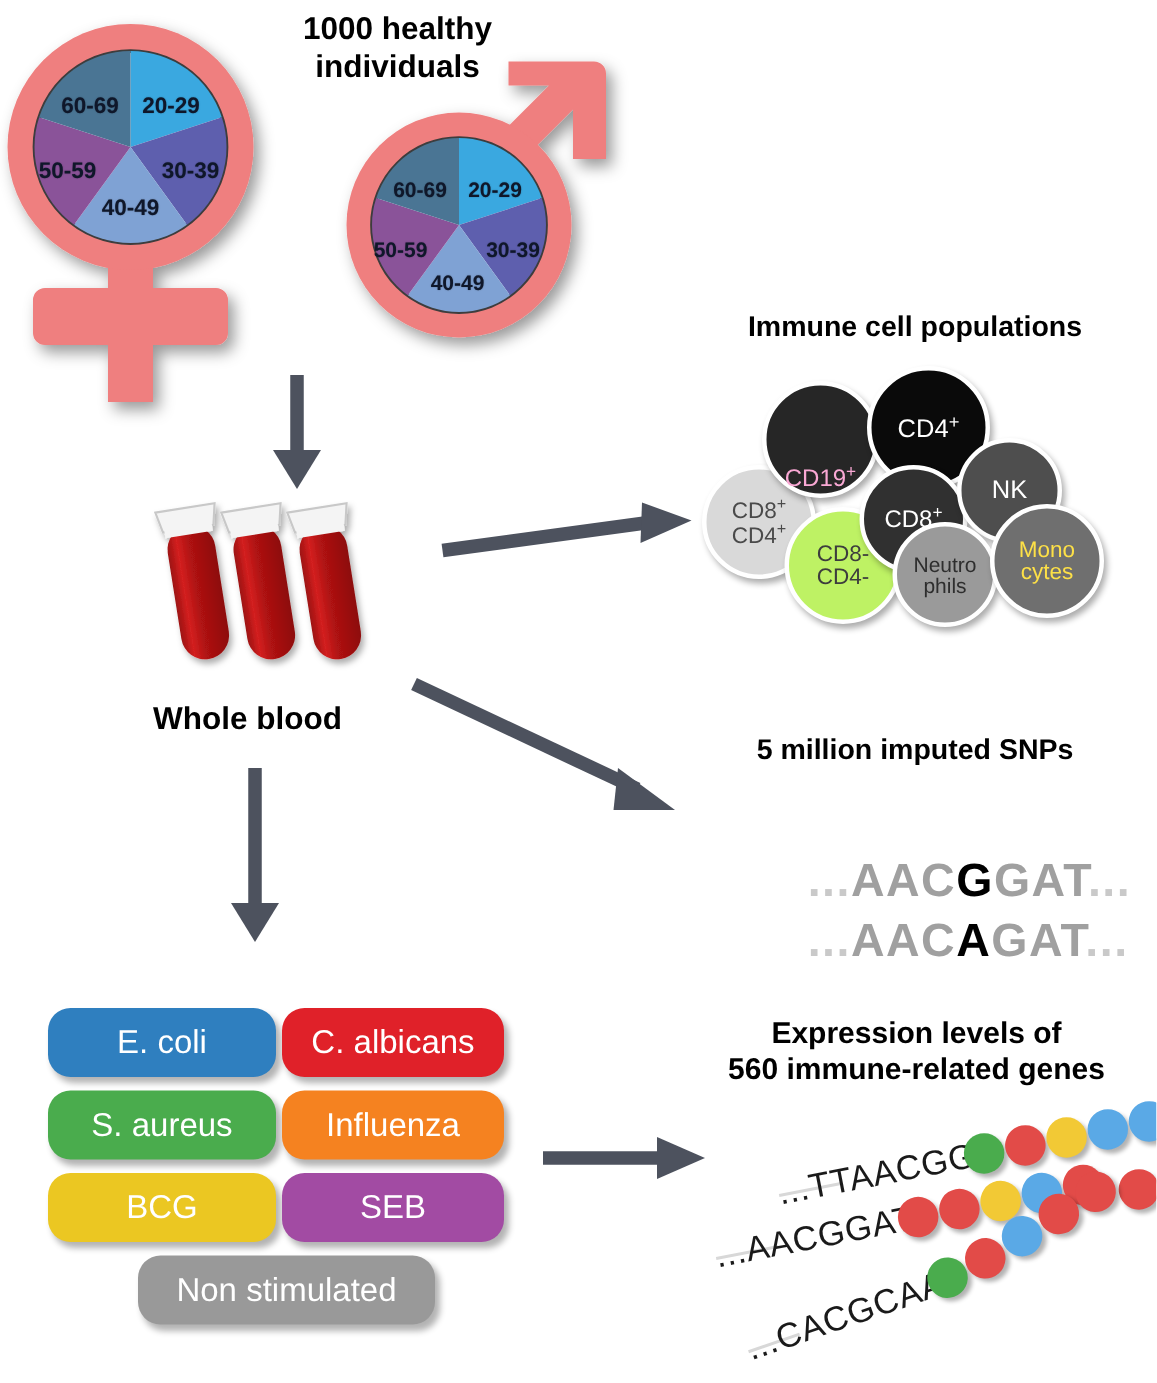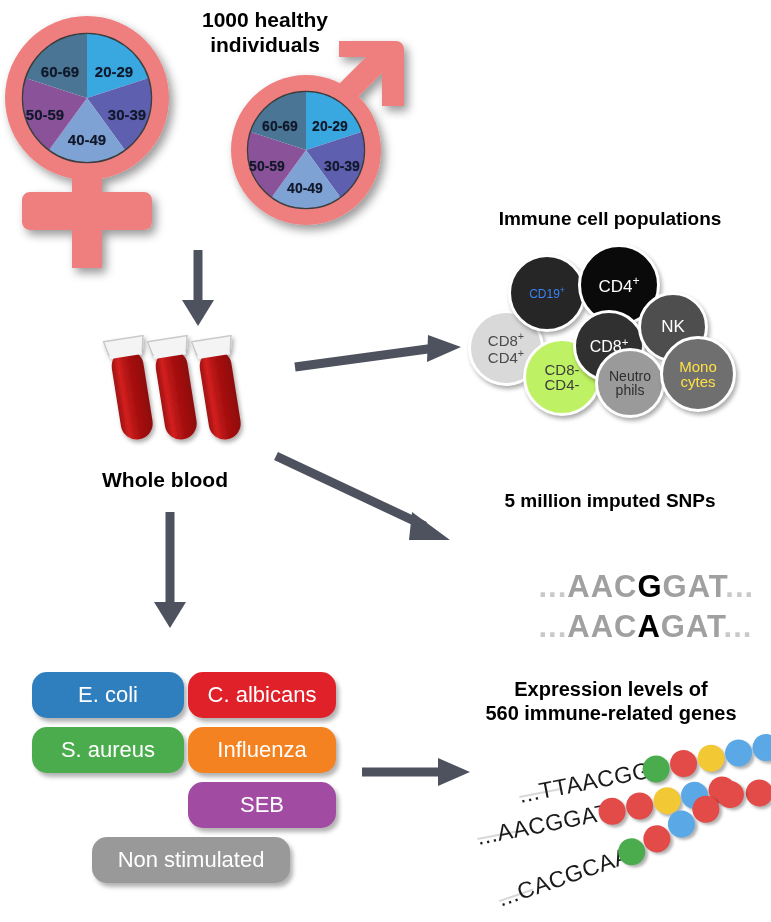--- a/index.html
+++ b/index.html
@@ -227,21 +227,21 @@
   </svg>
 
   <div class="abs heading" style="left:455px; top:208px; width:310px; font-size:19px;">Immune cell populations</div>
 
   <div class="abs" style="left:460px; top:240px; width:300px; height:175px;">
 
     <div class="bubble" style="left:8px; top:70px; width:76px; height:76px; background:#d9d9d9; color:#4a4a4a; font-size:15px;">
       <span>CD8<sup class="sup">+</sup><br>CD4<sup class="sup">+</sup></span>
     </div>
 
-    <div class="bubble" style="left:48px; top:14px; width:78px; height:78px; background:#262626; color:#3b82f6; font-size:12px;">
+    <div class="bubble" style="left:48px; top:14px; width:78px; height:78px; background:#262626; color:#f9a8d4; font-size:16px;align-items:flex-end;">
       <span>CD19<sup class="sup">+</sup></span>
     </div>
 
     <div class="bubble" style="left:118px; top:4px; width:82px; height:82px; background:#0a0a0a; color:#ffffff; font-size:17px;">
       <span>CD4<sup class="sup">+</sup></span>
     </div>
 
     <div class="bubble" style="left:63px; top:98px; width:78px; height:78px; background:#bef264; color:#3d3d3d; font-size:15px;">
       <span>CD8-<br>CD4-</span>
     </div>
@@ -277,20 +277,23 @@
     <span>E. coli</span>
   </div>
   <div class="pill" style="left:188px; top:672px; width:148px; height:46px; background:#e02129; font-size:22px;">
     <span>C. albicans</span>
   </div>
   <div class="pill" style="left:32px; top:727px; width:152px; height:46px; background:#4aac4d; font-size:22px;">
     <span>S. aureus</span>
   </div>
   <div class="pill" style="left:188px; top:727px; width:148px; height:46px; background:#f58220; font-size:22px;text-align:center;">
     <span>Influenza</span>
+  </div>
+  <div class="pill" style="left:32px; top:782px; width:152px; height:46px; background:#ebc722; font-size:22px;">
+    <span>BCG</span>
   </div>
   <div class="pill" style="left:92px; top:837px; width:198px; height:46px; background:#999999; font-size:22px;">
     <span>Non stimulated</span>
   </div>
   <div class="pill" style="left:188px; top:782px; width:148px; height:46px; background:#a24ba3; font-size:22px;">
     <span>SEB</span>
   </div>
 
   <svg class="arrow-svg" style="left:362px; top:752px; width:110px; height:40px;" width="110" height="40" viewBox="0 0 110 40">
     <line x1="0" y1="20" x2="82" y2="20" stroke="#4d525e" stroke-width="9"></line>

